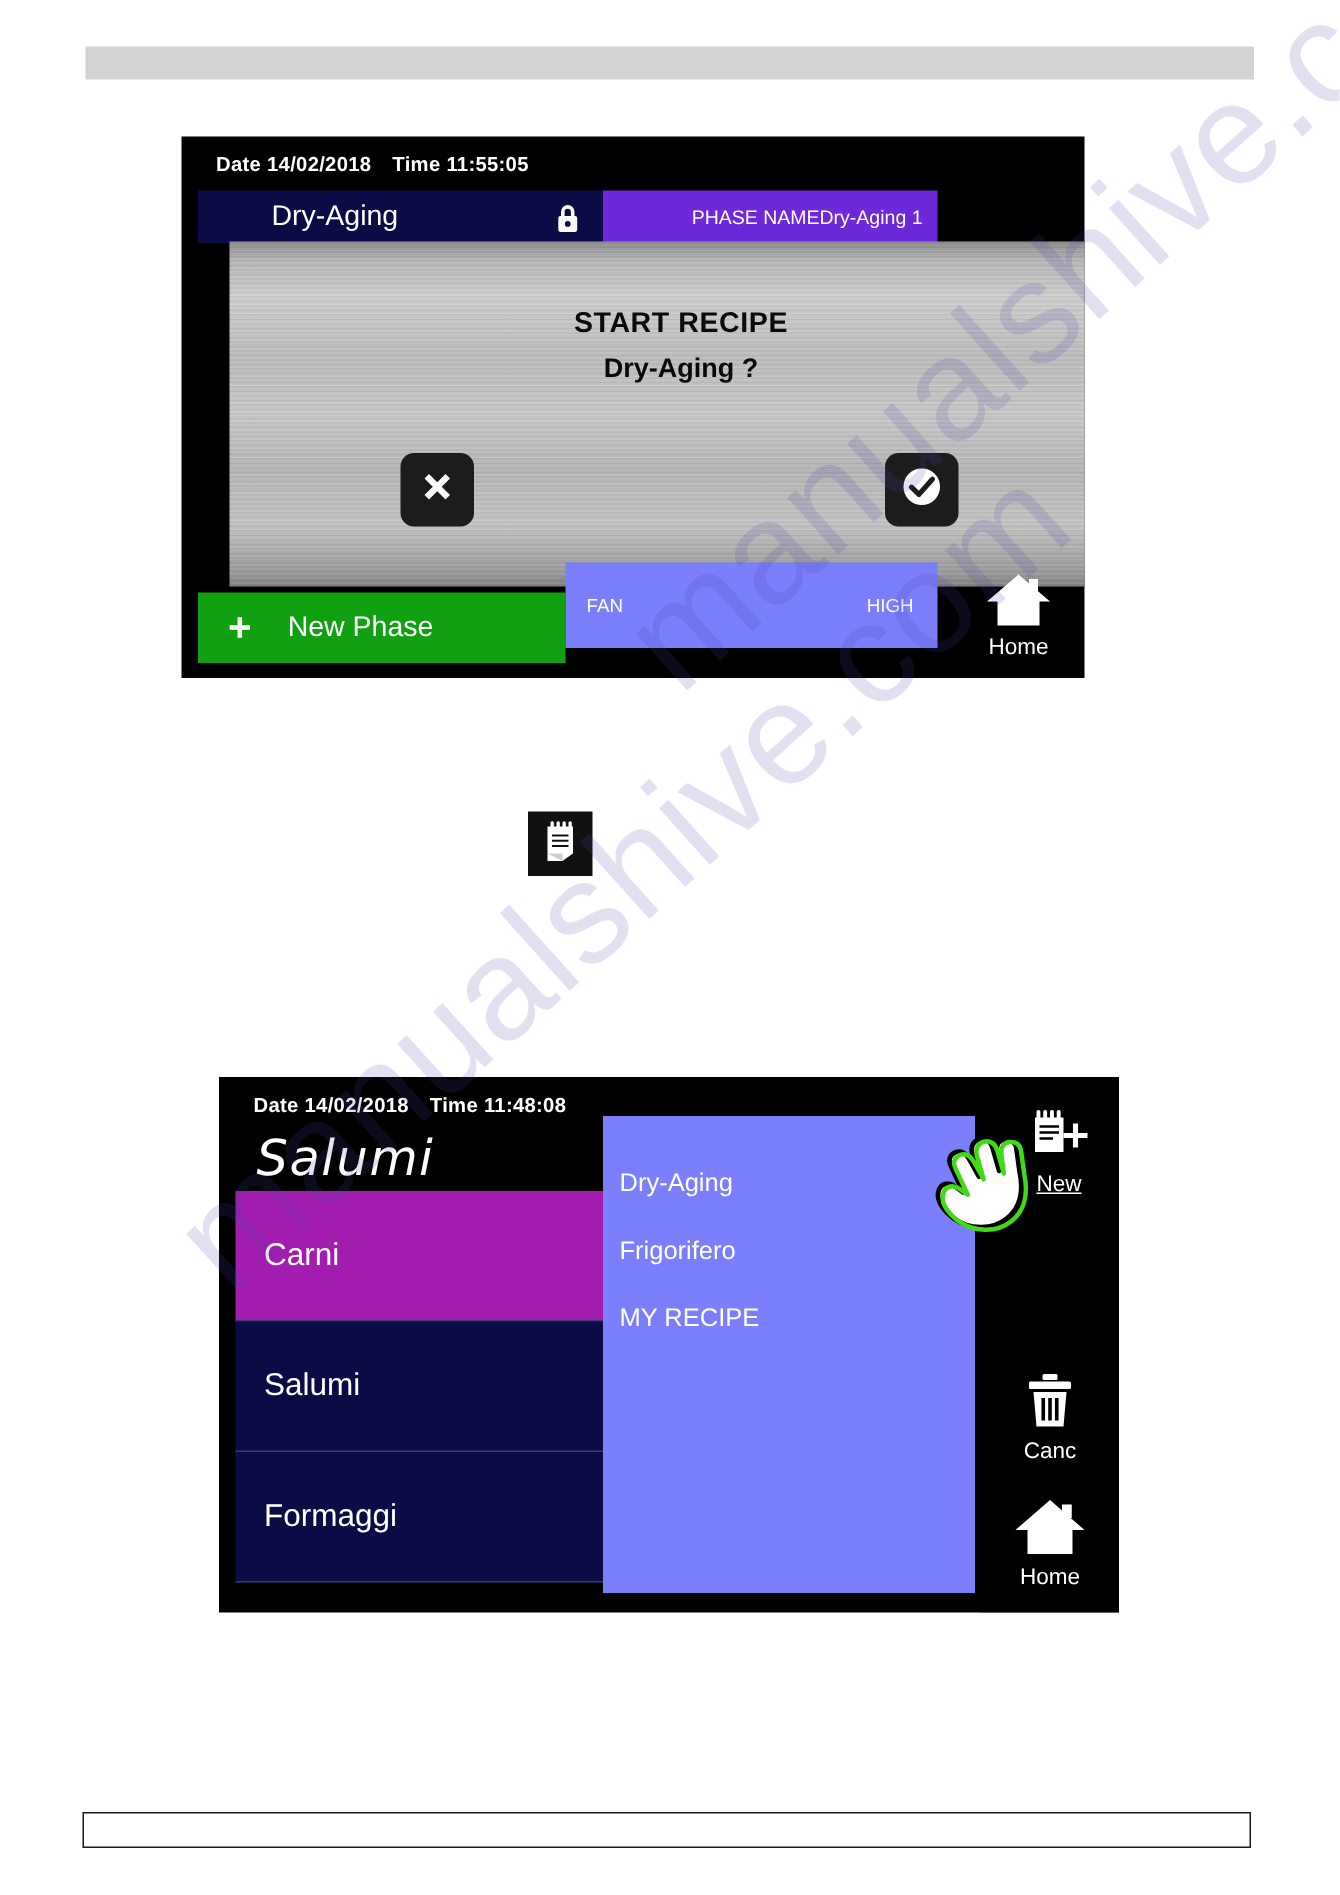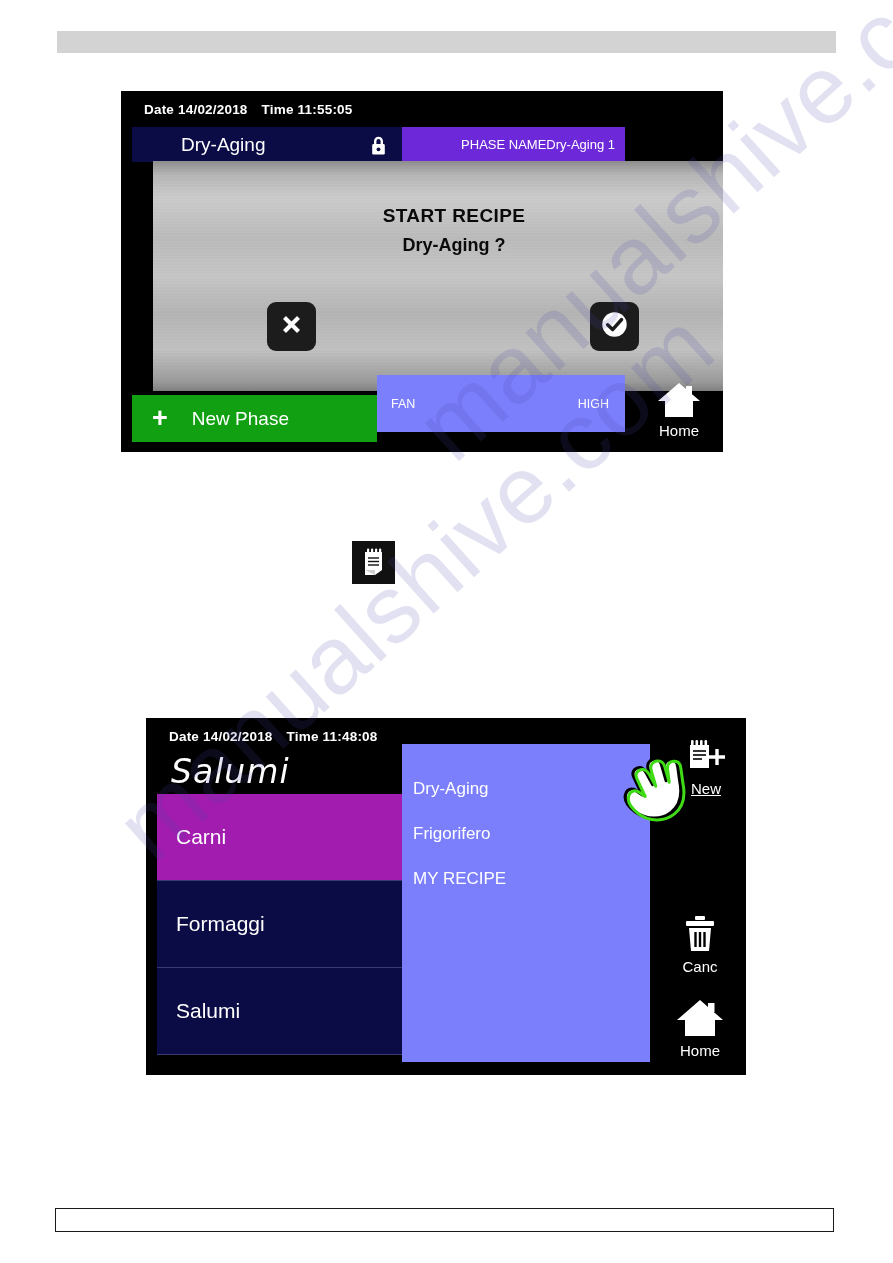--- a/index.html
+++ b/index.html
@@ -448,24 +448,24 @@
     <span class="seg">Time 11:48:08</span>
   </div>
 
   <div class="s2-title">Salumi</div>
 
   <div class="s2-categories">
     <div class="cat-item selected">
       <span>Carni</span>
     </div>
     <div class="cat-item">
+      <span>Salumi</span>
+    </div>
+    <div class="cat-item">
       <span>Formaggi</span>
-    </div>
-    <div class="cat-item">
-      <span>Salumi</span>
     </div>
   </div>
 
   <div class="s2-recipes">
     <div class="recipe-item">
       <span>Dry-Aging</span>
     </div>
     <div class="recipe-item">
       <span>Frigorifero</span>
     </div>

